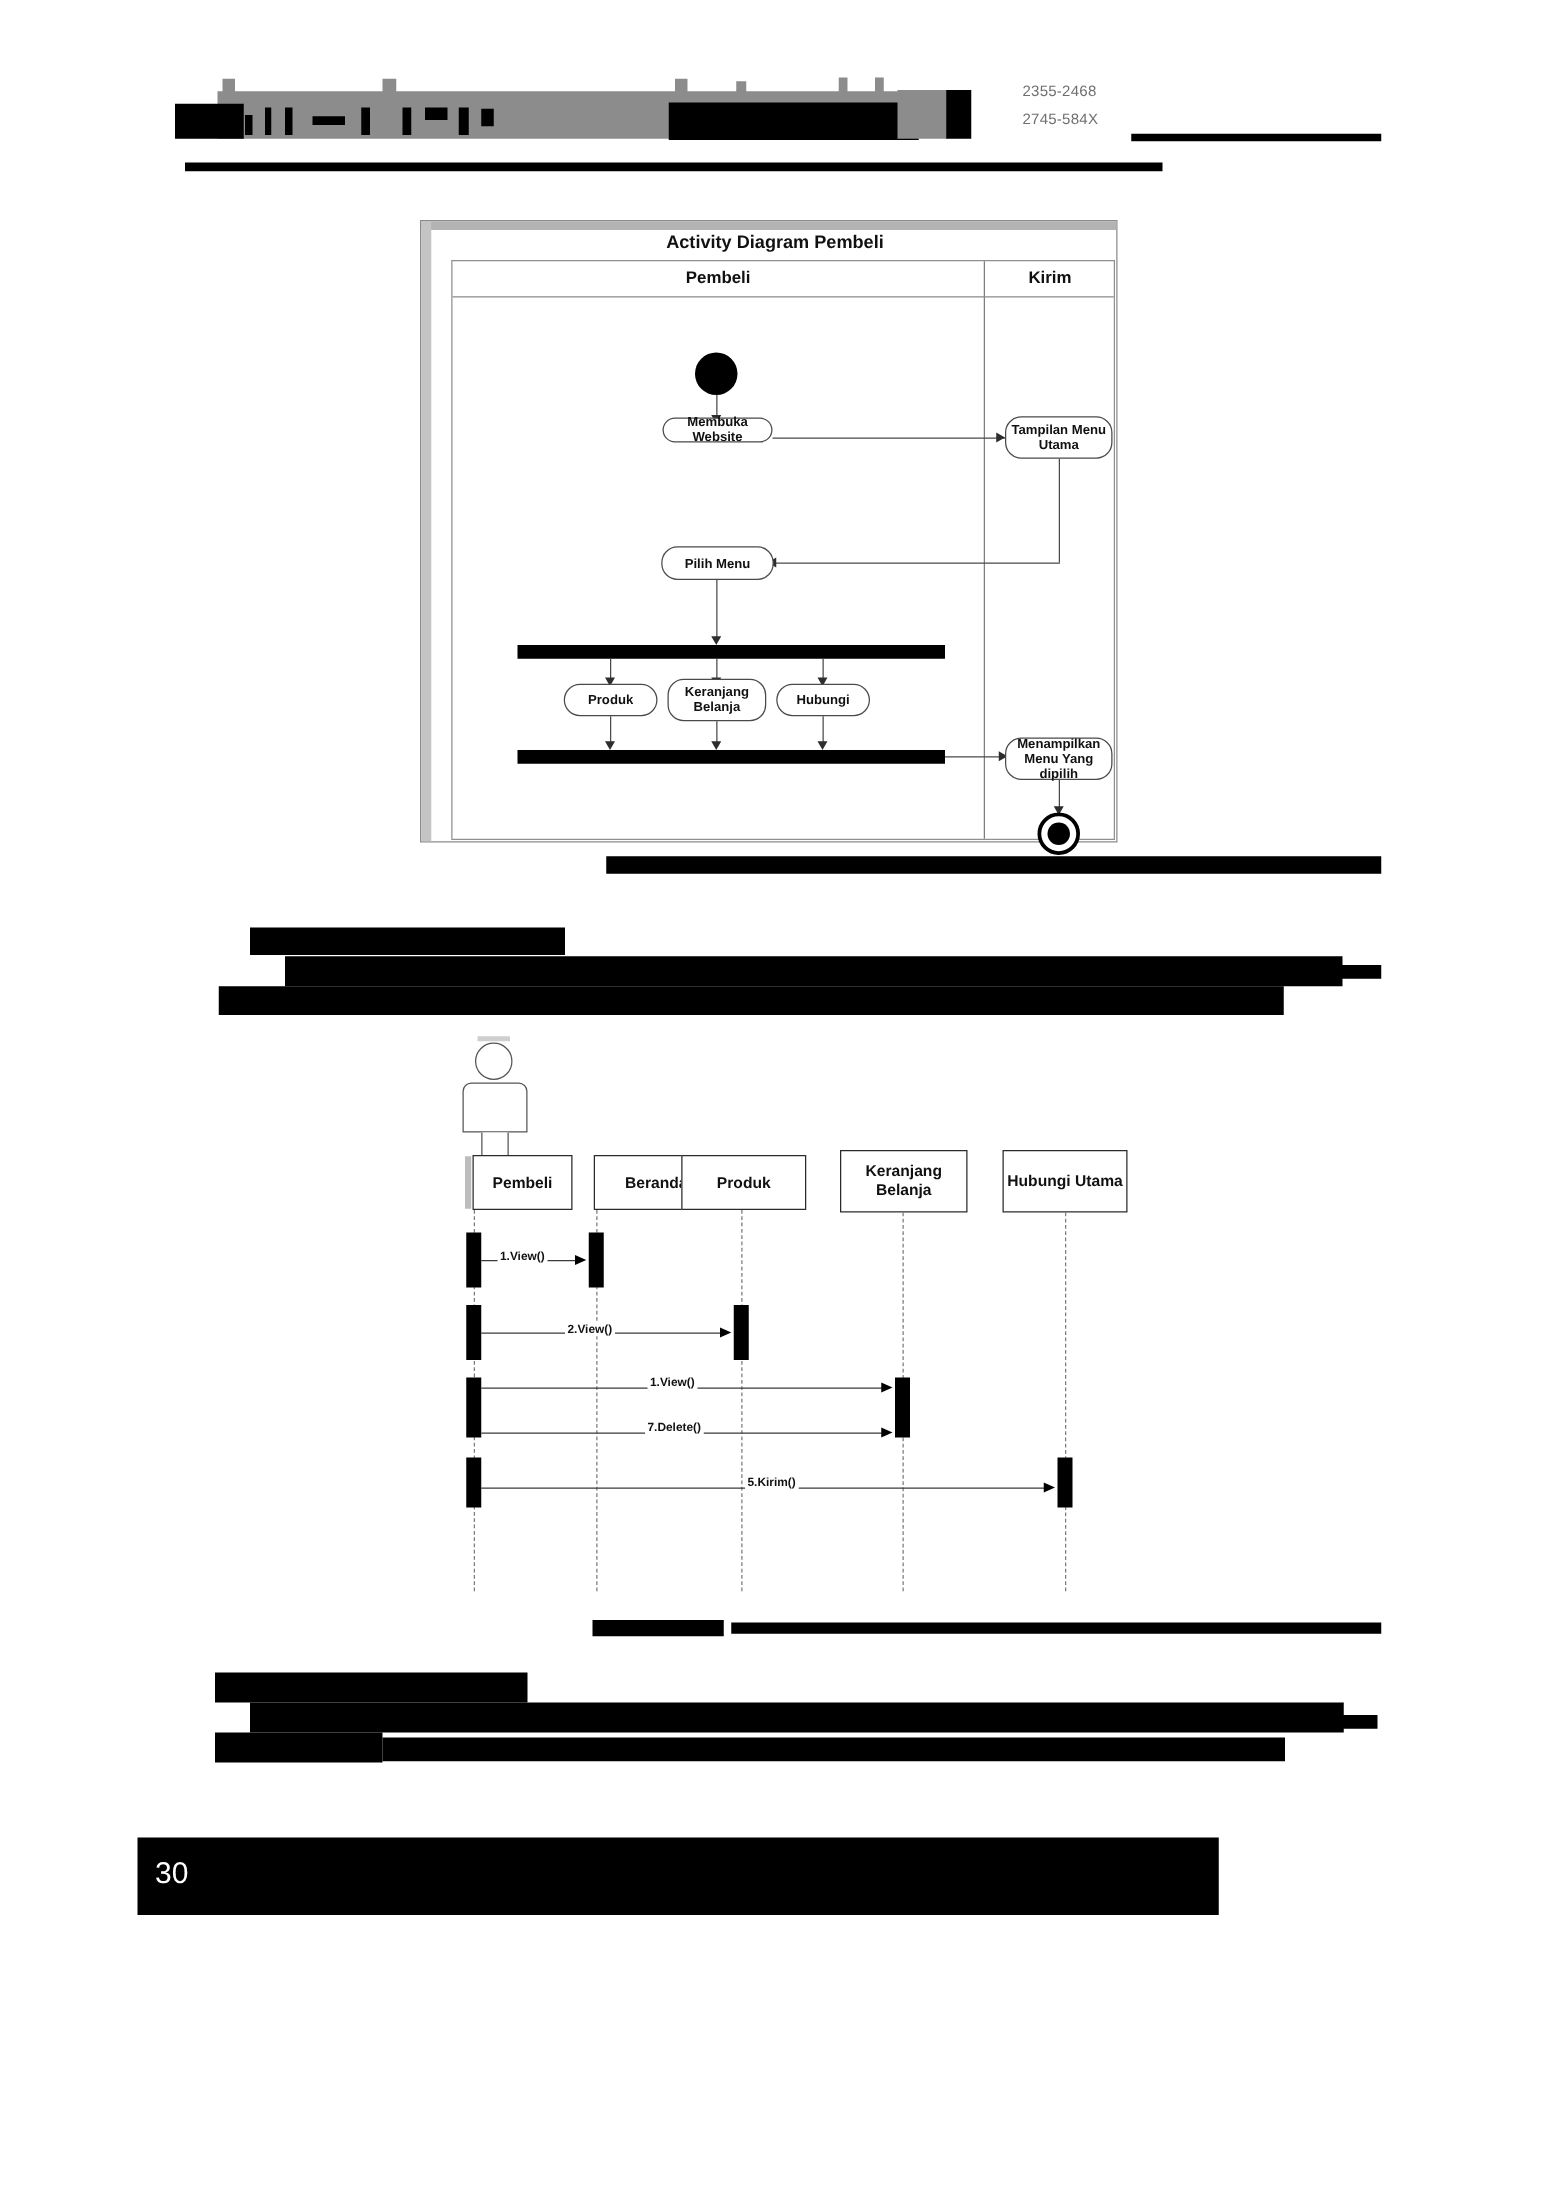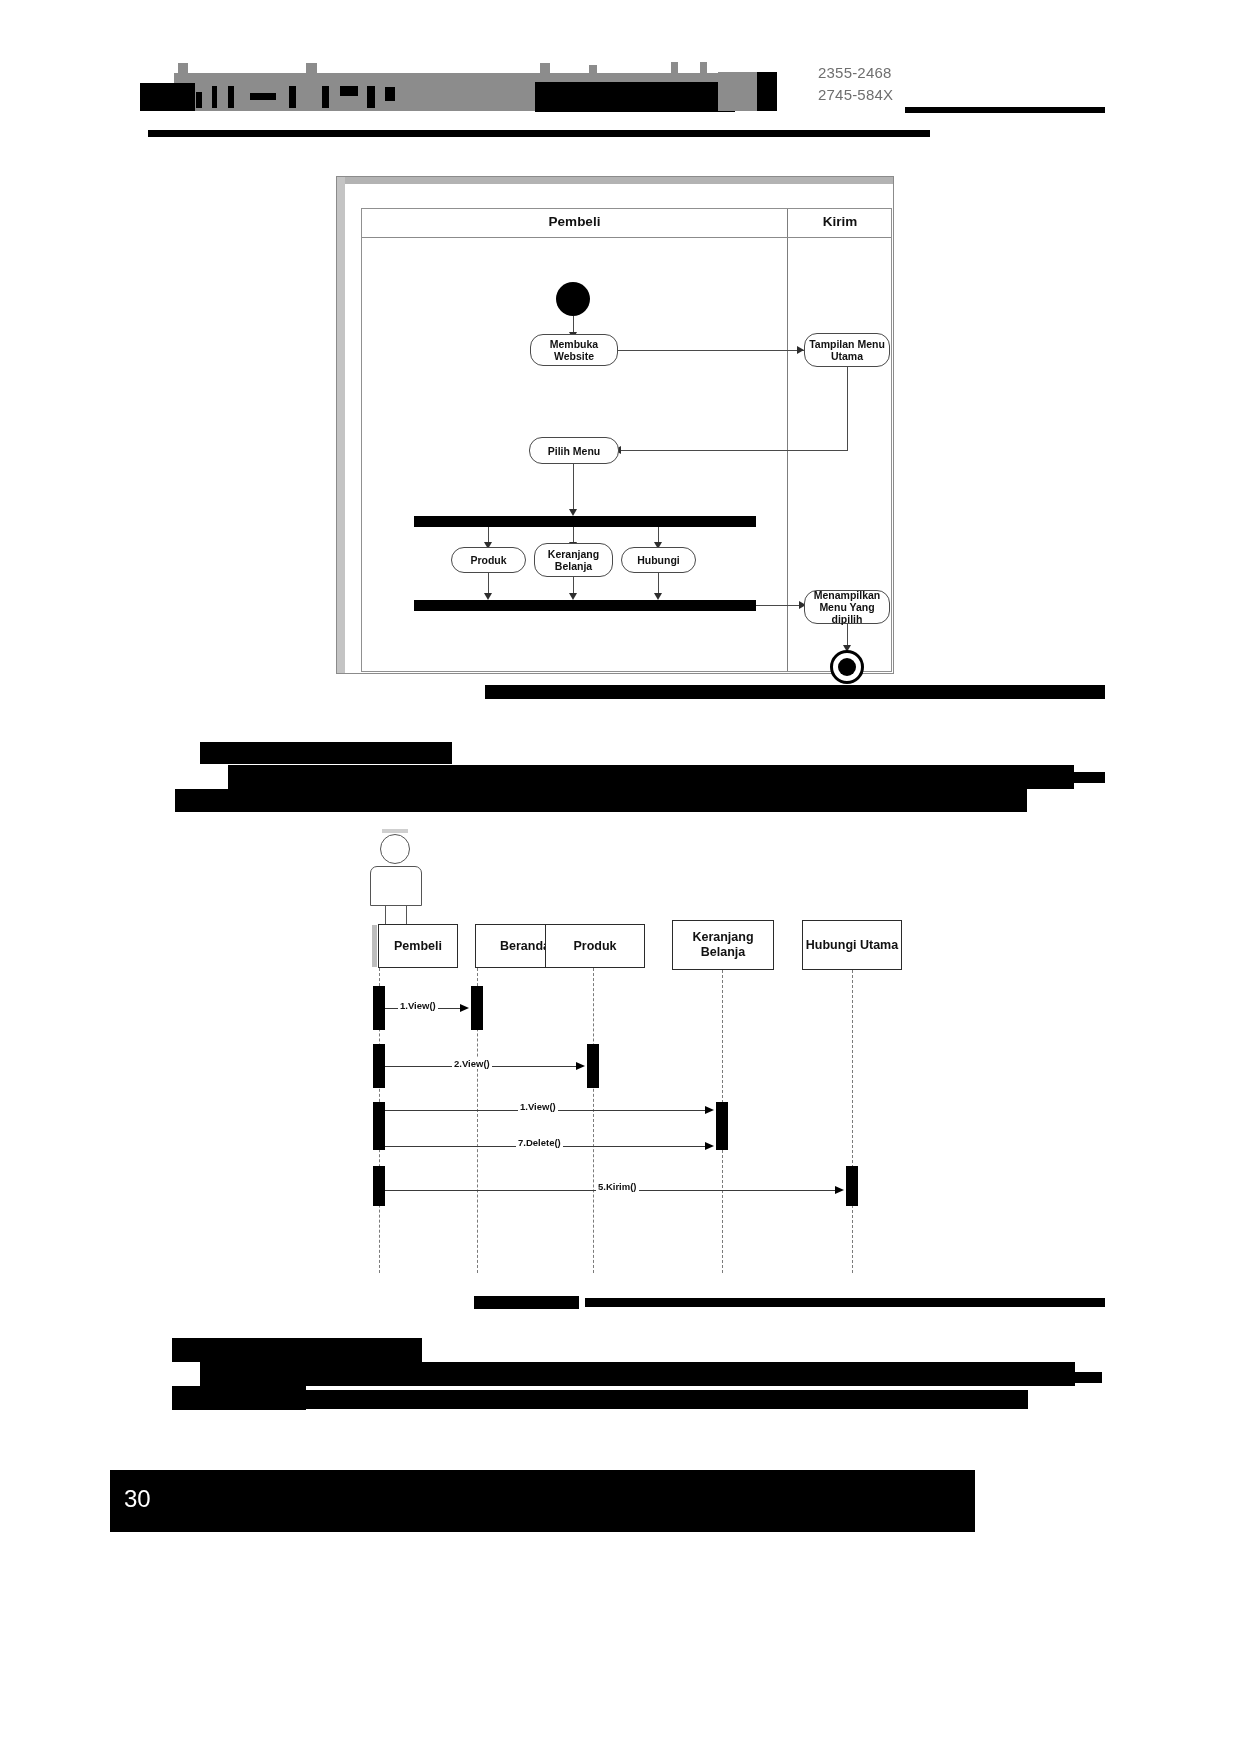--- a/index.html
+++ b/index.html
@@ -10,21 +10,21 @@
     position:relative;
     overflow:hidden;
   }
   .page{position:absolute;inset:0;}
 
   
   .hdr-redact{position:absolute;background:#000;}
   .hdr-grey{position:absolute;background:#8c8c8c;}
   .issn{
     position:absolute;left:818px;top:62px;width:170px;
-    color:#6f6f6f;font-size:15px;line-height:22px;letter-spacing:.2px;
+    color:#6f6f6f;font-size:12px;line-height:22px;letter-spacing:.2px;
   }
   .hdr-rule{position:absolute;background:#000;}
 
   
   .bar{position:absolute;background:#000;}
 
   
   #activity{
     position:absolute;left:336px;top:176px;width:558px;height:498px;
     background:#ffffff;border:1px solid #8b8b8b;box-sizing:border-box;
@@ -124,32 +124,33 @@
     <div class="hdr-rule" style="left:148px;top:130px;width:782px;height:7px;"></div>
     <div class="issn">
       <div>2355-2468</div>
       <div>2745-584X</div>
     </div>
   </div>
 
   <div id="activity">
     <div class="topband"></div>
     <div class="leftband"></div>
+    <div class="diagram-title">Activity Diagram Pembeli</div>
 
     <div class="swim">
       <div class="vdiv"></div>
       <div class="hdiv"></div>
       <div class="lane-label lane-pembeli">Pembeli</div>
       <div class="lane-label lane-sistem">Kirim</div>
 
       <div class="startnode" style="left:194px;top:73px;"></div>
       <div class="ln v" style="left:211px;top:107px;height:18px;"></div>
       <div class="arw down" style="left:207px;top:123px;"></div>
 
-      <div class="node" style="left:168px;top:125px;width:88px;height:32px;">Membuka Website</div>
+      <div class="node" style="left:168px;top:125px;width:88px;height:20px;">Membuka Website</div>
 
       <div class="ln h" style="left:256px;top:141px;width:186px;"></div>
       <div class="arw right" style="left:435px;top:137px;"></div>
 
       <div class="node" style="left:442px;top:124px;width:86px;height:34px;">Tampilan Menu Utama</div>
 
       <div class="ln v" style="left:485px;top:158px;height:83px;"></div>
       <div class="ln h" style="left:257px;top:241px;width:229px;"></div>
       <div class="arw left" style="left:252px;top:237px;"></div>
 

